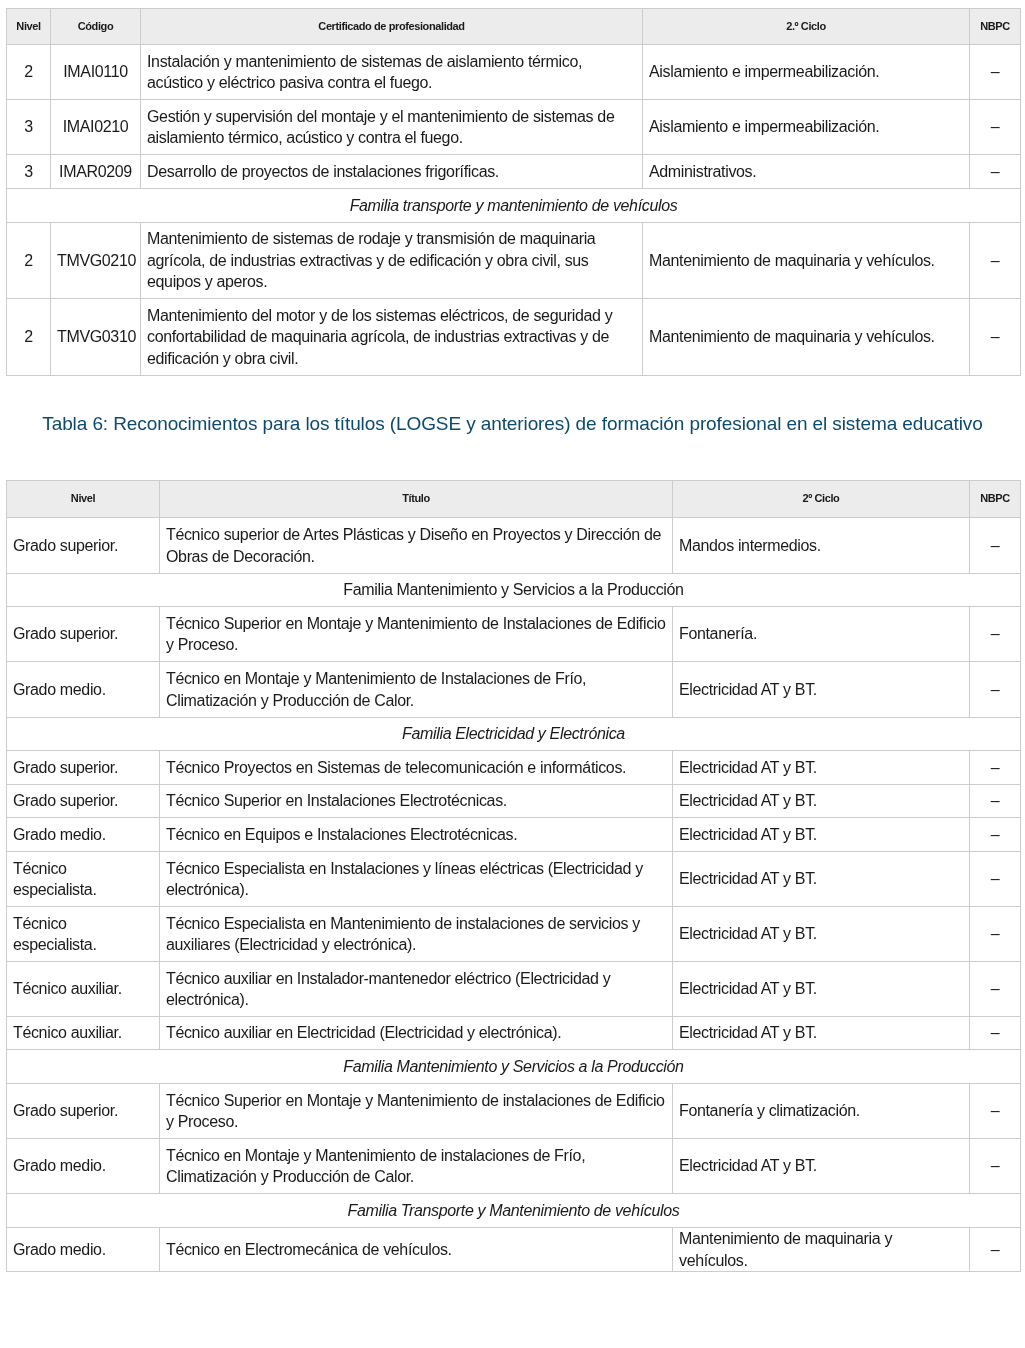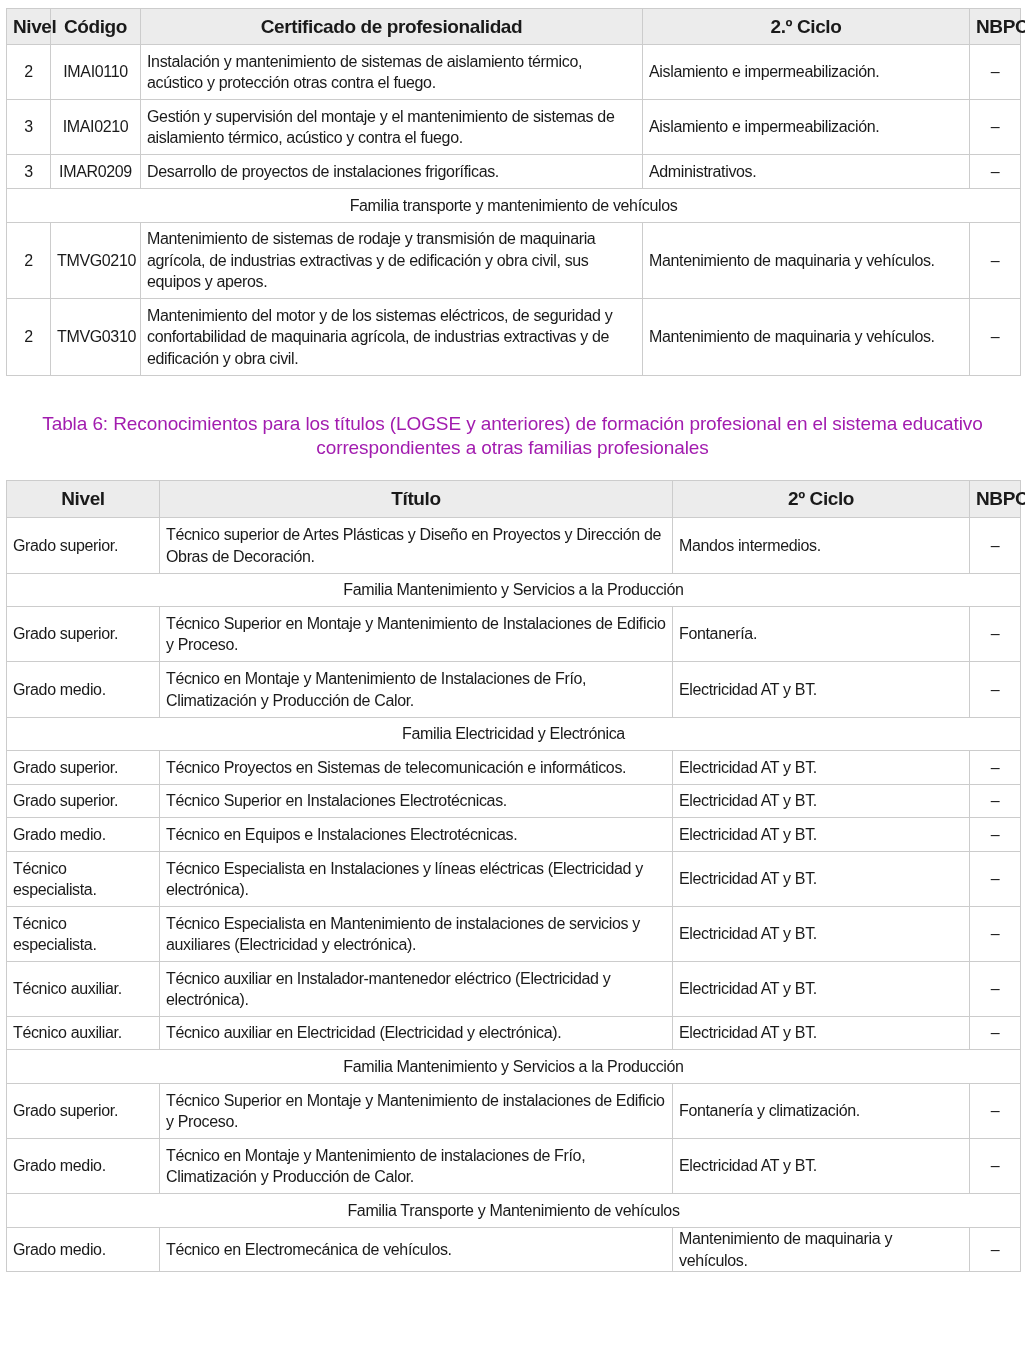--- a/index.html
+++ b/index.html
@@ -16,35 +16,35 @@
   td, th {
     border: 1px solid #cccccc;
     padding: 0 6px;
     vertical-align: middle;
     line-height: 21.5px;
     letter-spacing: -0.35px;
   }
   th {
     background: #ececec;
     font-weight: bold;
-    font-size: 19px;
+    font-size: 11px;
     text-align: center;
     letter-spacing: -0.4px;
   }
   td.c { text-align: center; }
-  td.fam { text-align: center; }
+  td.fam { text-align: center; font-style: italic; }
   td.fam.upright { font-style: normal; }
   #t1 { top: 8px; }
   #t1 th { height: 35px; }
   #t2 { top: 480px; }
   #t2 th { height: 36px; }
   .caption {
     position: absolute; top: 412px; left: 0; width: 1025px;
     text-align: center; font-size: 19px; line-height: 24px;
-    color: #a21caf;
+    color: #0c4a6e;
     letter-spacing: -0.1px;
   }
 </style>
 </head>
 <body>
 
 <table id="t1">
   <colgroup>
     <col style="width:44px">
       <col style="width:90px">
@@ -58,21 +58,21 @@
       <th>Código</th>
       <th>Certificado de profesionalidad</th>
       <th>2.º Ciclo</th>
       <th>NBPC</th>
     </tr>
   </thead>
   <tbody>
     <tr style="height:55px">
       <td class="c">2</td>
       <td class="c">IMAI0110</td>
-      <td>Instalación y mantenimiento de sistemas de aislamiento térmico, acústico y protección otras contra el fuego.</td>
+      <td>Instalación y mantenimiento de sistemas de aislamiento térmico, acústico y eléctrico pasiva contra el fuego.</td>
       <td>Aislamiento e impermeabilización.</td>
       <td class="c">–</td>
     </tr>
     <tr style="height:55px">
       <td class="c">3</td>
       <td class="c">IMAI0210</td>
       <td>Gestión y supervisión del montaje y el mantenimiento de sistemas de aislamiento térmico, acústico y contra el fuego.</td>
       <td>Aislamiento e impermeabilización.</td>
       <td class="c">–</td>
     </tr>
@@ -98,21 +98,20 @@
       <td class="c">TMVG0310</td>
       <td>Mantenimiento del motor y de los sistemas eléctricos, de seguridad y confortabilidad de maquinaria agrícola, de industrias extractivas y de edificación y obra civil.</td>
       <td>Mantenimiento de maquinaria y vehículos.</td>
       <td class="c">–</td>
     </tr>
   </tbody>
 </table>
 
 <div class="caption">
   <div>Tabla 6: Reconocimientos para los títulos (LOGSE y anteriores) de formación profesional en el sistema educativo</div>
-  <div>correspondientes a otras familias profesionales</div>
 </div>
 
 <table id="t2">
   <colgroup>
     <col style="width:153px">
       <col style="width:513px">
       <col style="width:297px">
       <col style="width:51px">
   </colgroup>
   <thead>

